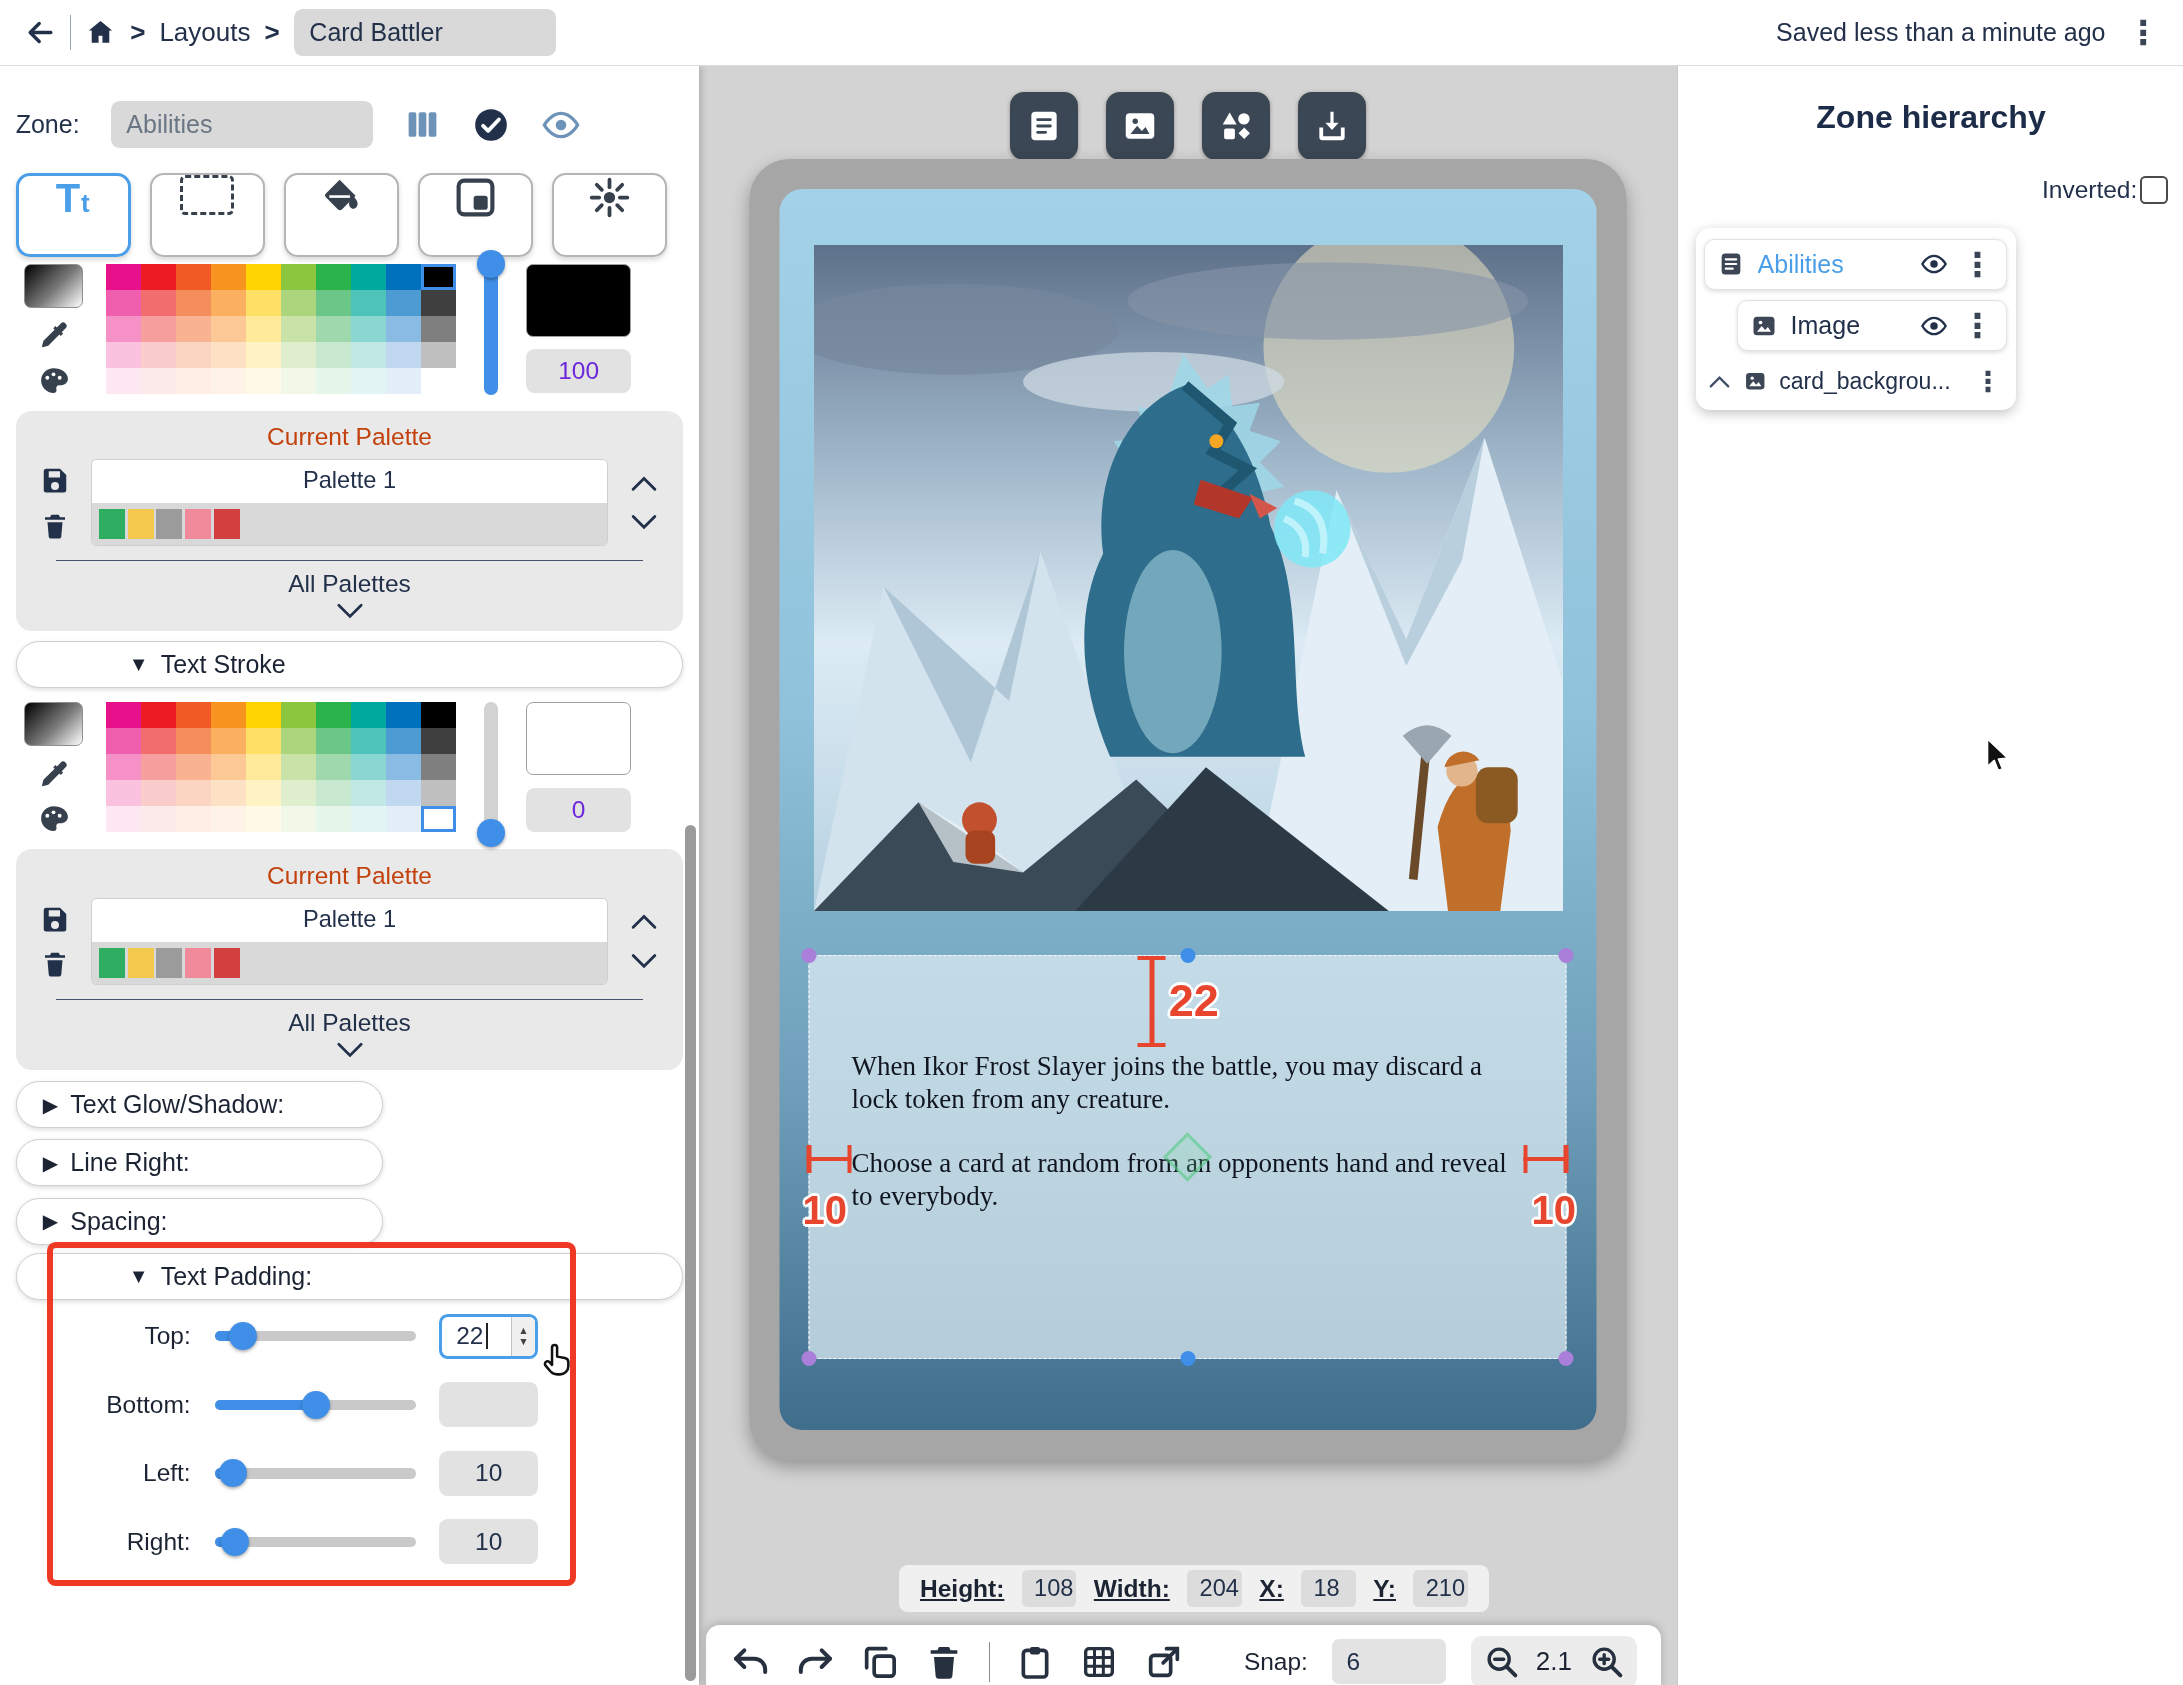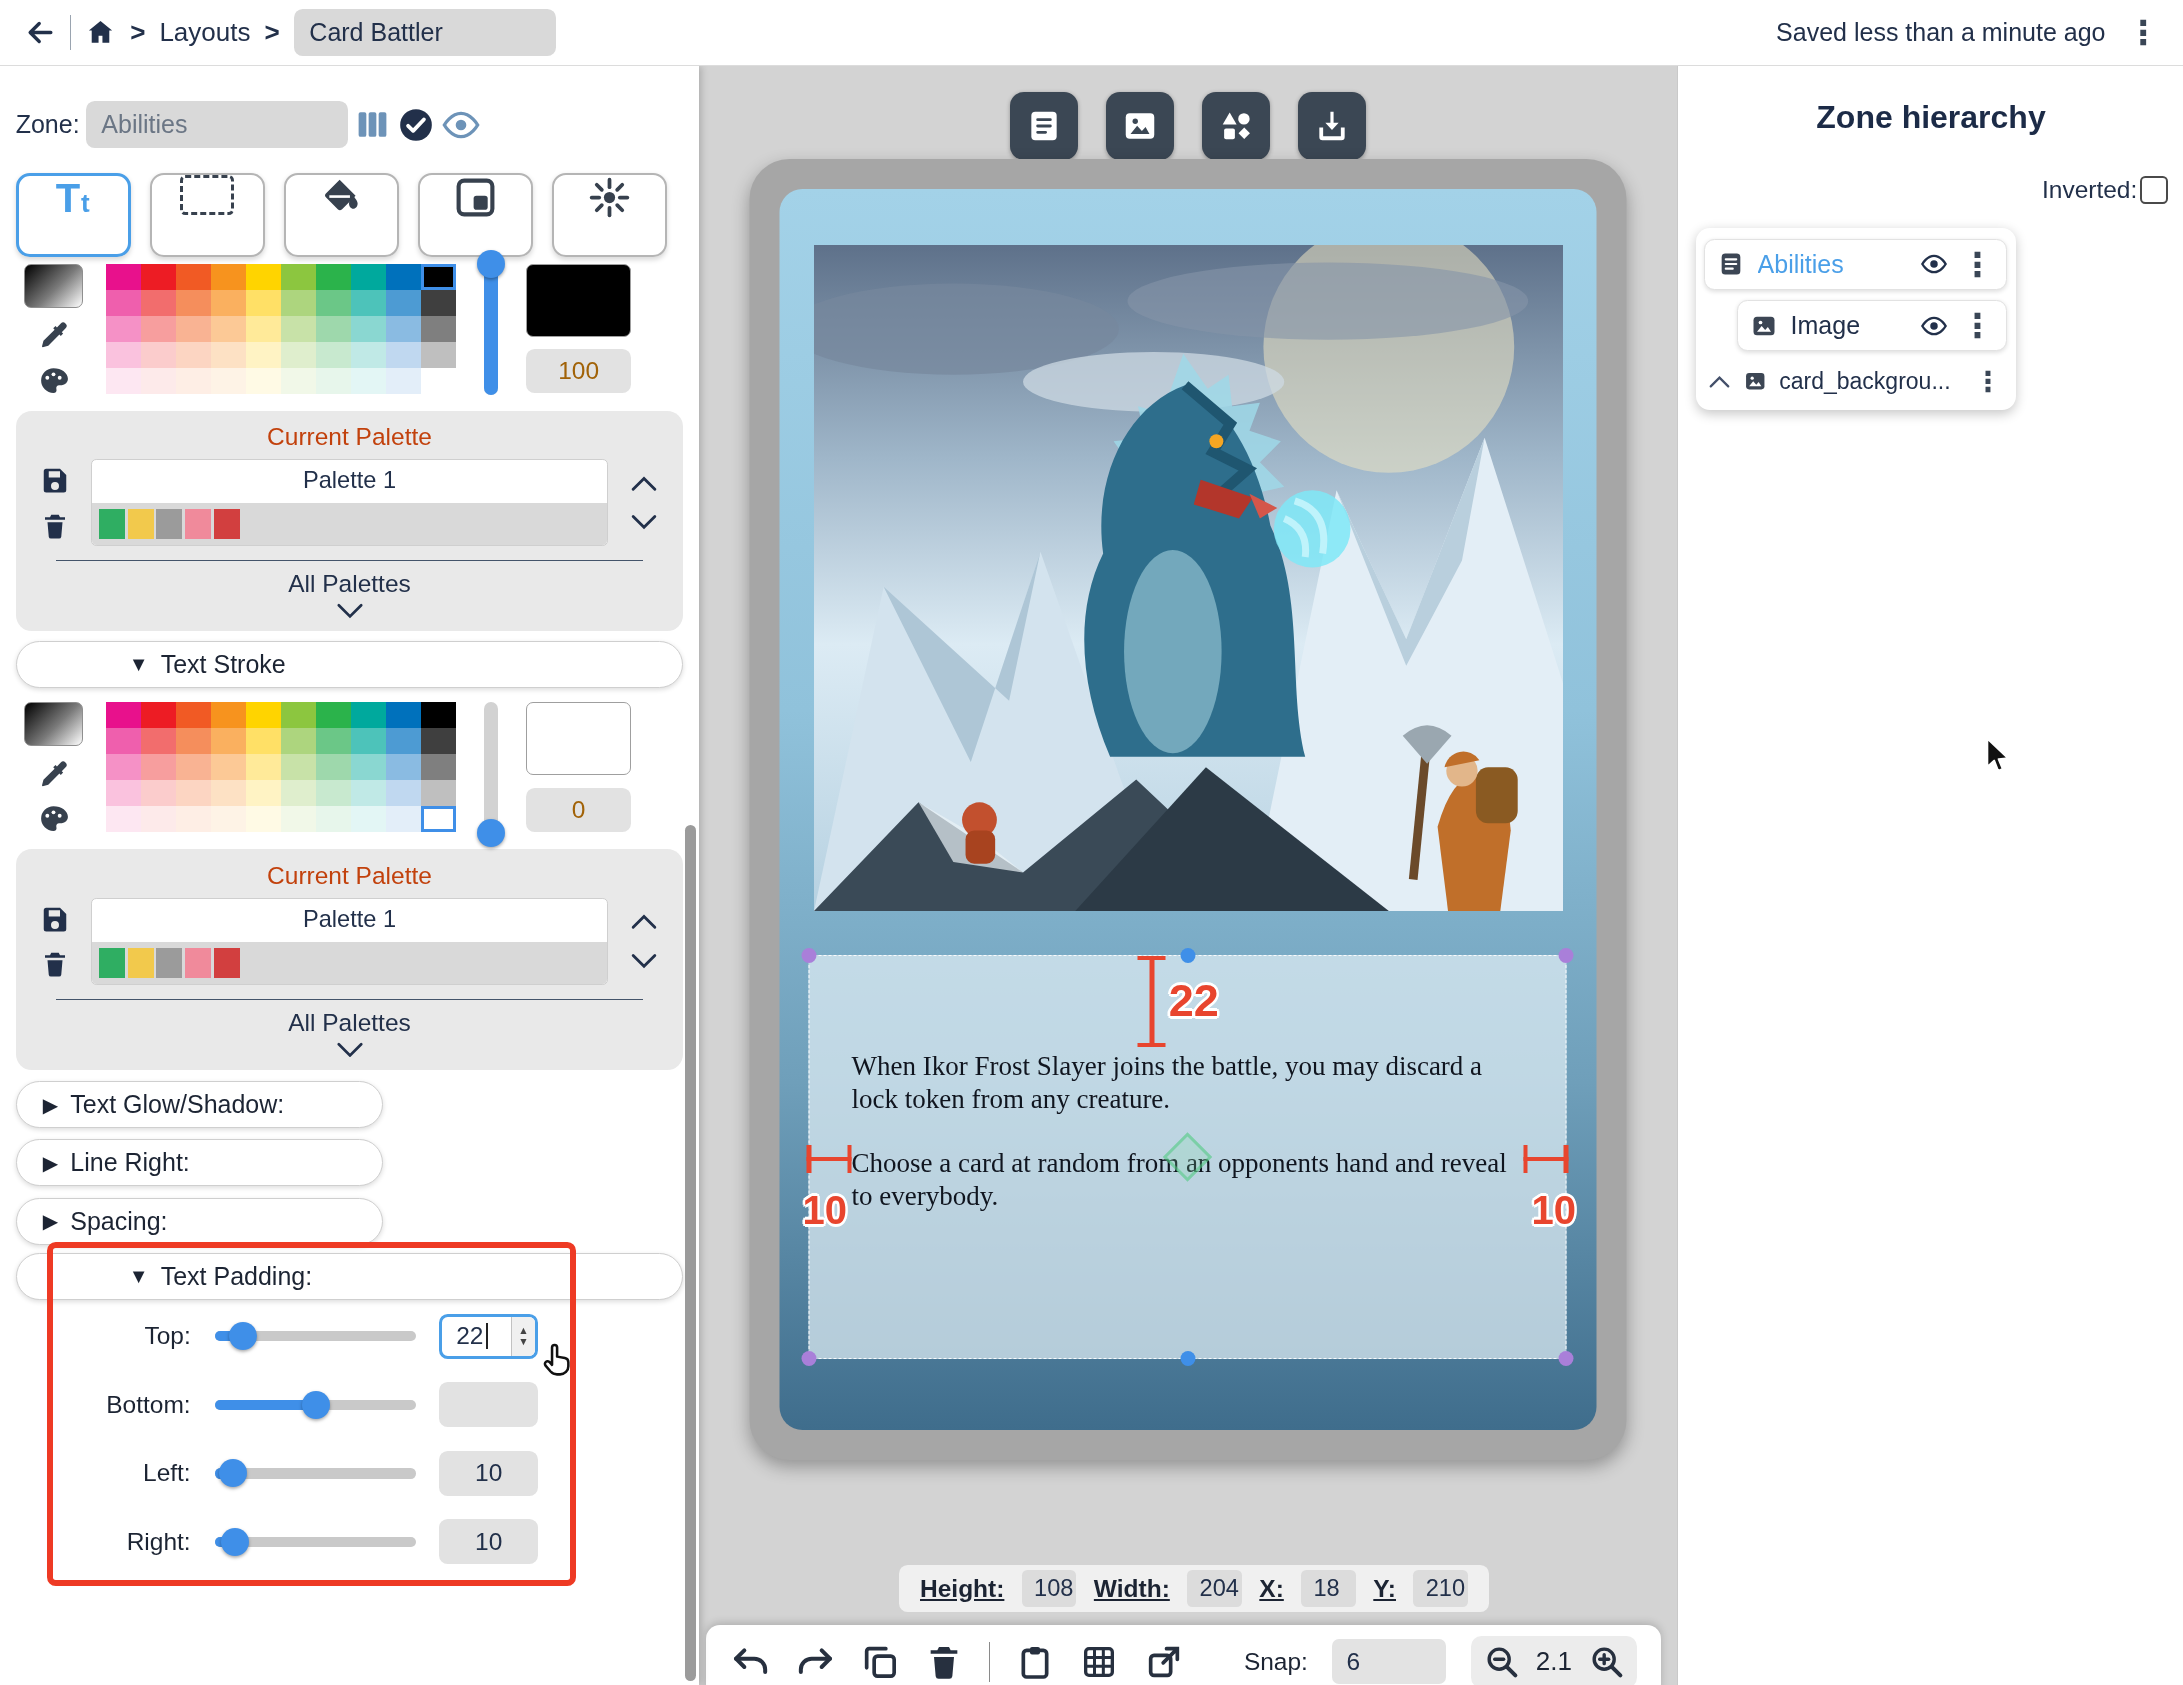--- a/index.html
+++ b/index.html
@@ -21,21 +21,21 @@
   .icon-btn { background:none; border:none; cursor:pointer; display:flex; align-items:center; }
 
   
   .left-panel { position:absolute; left:0; top:66px; width:699px; height:1619px; background:#fff;
     box-shadow:2.6px 0 7px rgba(0,0,0,.18); padding:0 15.7px; z-index:10; }
   .canvas { position:absolute; left:699px; top:66px; width:978px; height:1619px; background:#d3d3d3; }
   .right-panel { position:absolute; left:1677px; top:66px; width:507px; height:1619px; background:#fff;
     border-left:0.9px solid #c9c9c9; z-index:10; }
 
   
-  .zone-row { margin-top:35px; display:flex; align-items:center; gap:6px; }
+  .zone-row { margin-top:35px; display:flex; align-items:center; gap:31px; }
   .zone-label { font-size:25px; color:#22304a; }
   .zone-input { width:262px; height:47px; background:#d9d9d9; border:none; border-radius:8.7px;
     font-size:25px; color:#6b7685; padding:0 15.7px; font-family:inherit; }
   .tools-row { margin-top:24.5px; display:flex; gap:19px; }
   .tool-btn { width:115px; height:84px; background:#fff; border:2.2px solid #b5b5b5; border-radius:14px;
     display:flex; align-items:flex-start; justify-content:center; box-shadow:0 2.6px 5.2px rgba(0,0,0,.15); }
   .tool-btn.active { border:3.1px solid #4a9fe8; }
   .tt { color:#4a9fe8; font-weight:700; font-size:40px; letter-spacing:0.9px; }
   .tt small { font-size:26px; font-weight:700; }
   .dashed-rect { width:54px; height:40px; border:3.5px dashed #37414e; border-radius:5.2px; }
@@ -47,21 +47,21 @@
   .color-grid { display:grid; grid-template-columns:repeat(10,35px); grid-auto-rows:26px; }
   .cgcell { width:35px; height:26px; }
   .cgcell.sel { outline:3.5px solid #3f8fe8; outline-offset:-3.5px; position:relative; z-index:2; }
   .vslider { position:relative; width:14px; height:131px; background:#d2d2d2; border-radius:7px; margin:0 12.2px; }
   .vs-fill { position:absolute; left:0; right:0; bottom:0; height:var(--p,0%); background:#3f8fe8; border-radius:7px; }
   .vs-handle { position:absolute; left:50%; bottom:var(--p,0%); transform:translate(-50%,50%);
     width:28px; height:28px; background:#3f8fe8; border-radius:50%; box-shadow:0 1.7px 3.5px rgba(0,0,0,.35); }
   .pk-right { display:flex; flex-direction:column; align-items:center; gap:12.2px; }
   .sel-swatch { width:105px; height:73px; border-radius:7px; border:1.7px solid #9f9f9f; }
   .alpha-box { width:105px; height:44px; background:#e2e2e2; border-radius:8.7px; display:flex;
-    align-items:center; justify-content:center; font-size:24.5px; color:#a16207; }
+    align-items:center; justify-content:center; font-size:24.5px; color:#6d28d9; }
 
   .palette-box { margin-top:14px; background:#e9e9e9; border-radius:15.7px; padding:12.2px 17.5px; }
   .pb-title { text-align:center; font-size:24.5px; color:#c2410c; }
   .pb-row { display:flex; align-items:center; gap:14px; margin-top:8.7px; }
   .pb-icons { display:flex; flex-direction:column; gap:15.7px; align-items:center; width:44px; }
   .pb-inner { flex:1; background:#fff; border:0.9px solid #cfcfcf; border-radius:5.2px; overflow:hidden; }
   .pb-name { text-align:center; font-size:23.6px; color:#22304a; padding:7px 0 8.7px; }
   .swatch-strip { background:#d9d9d9; height:42px; display:flex; align-items:center; padding-left:7px; gap:2.6px; }
   .pswatch { width:26px; height:30px; }
   .pb-chevrons { display:flex; flex-direction:column; gap:23px; align-items:center; width:44px; }

